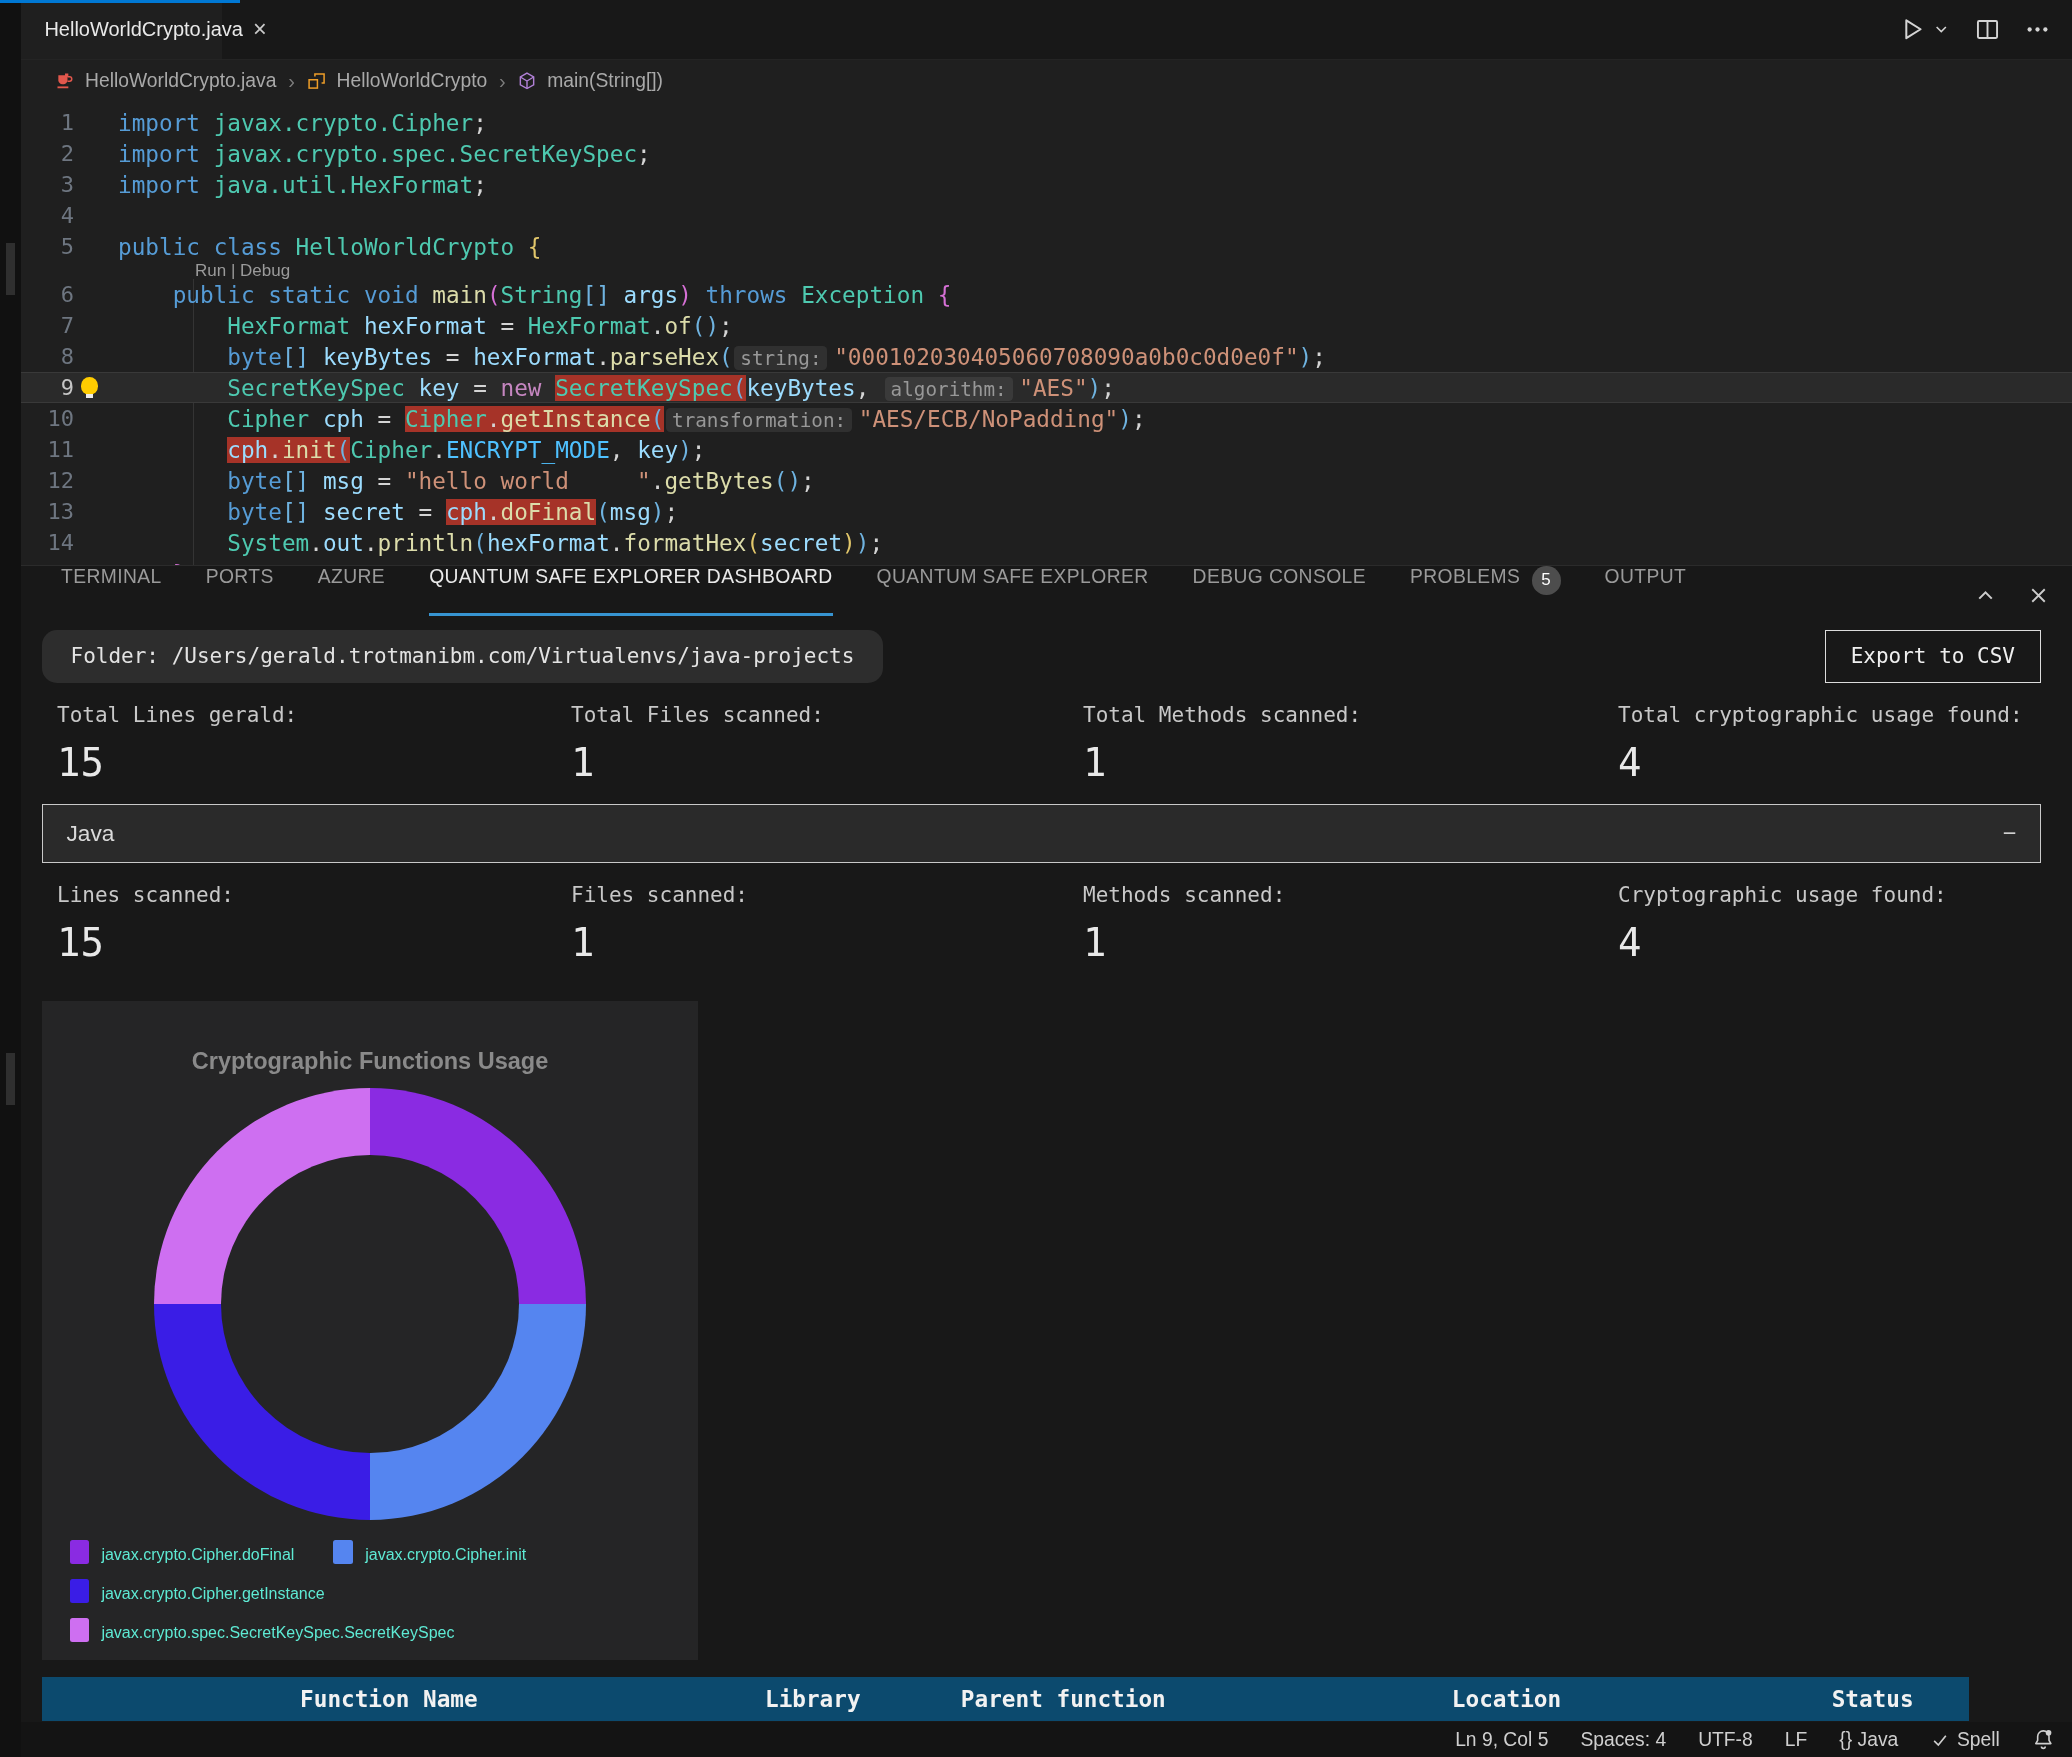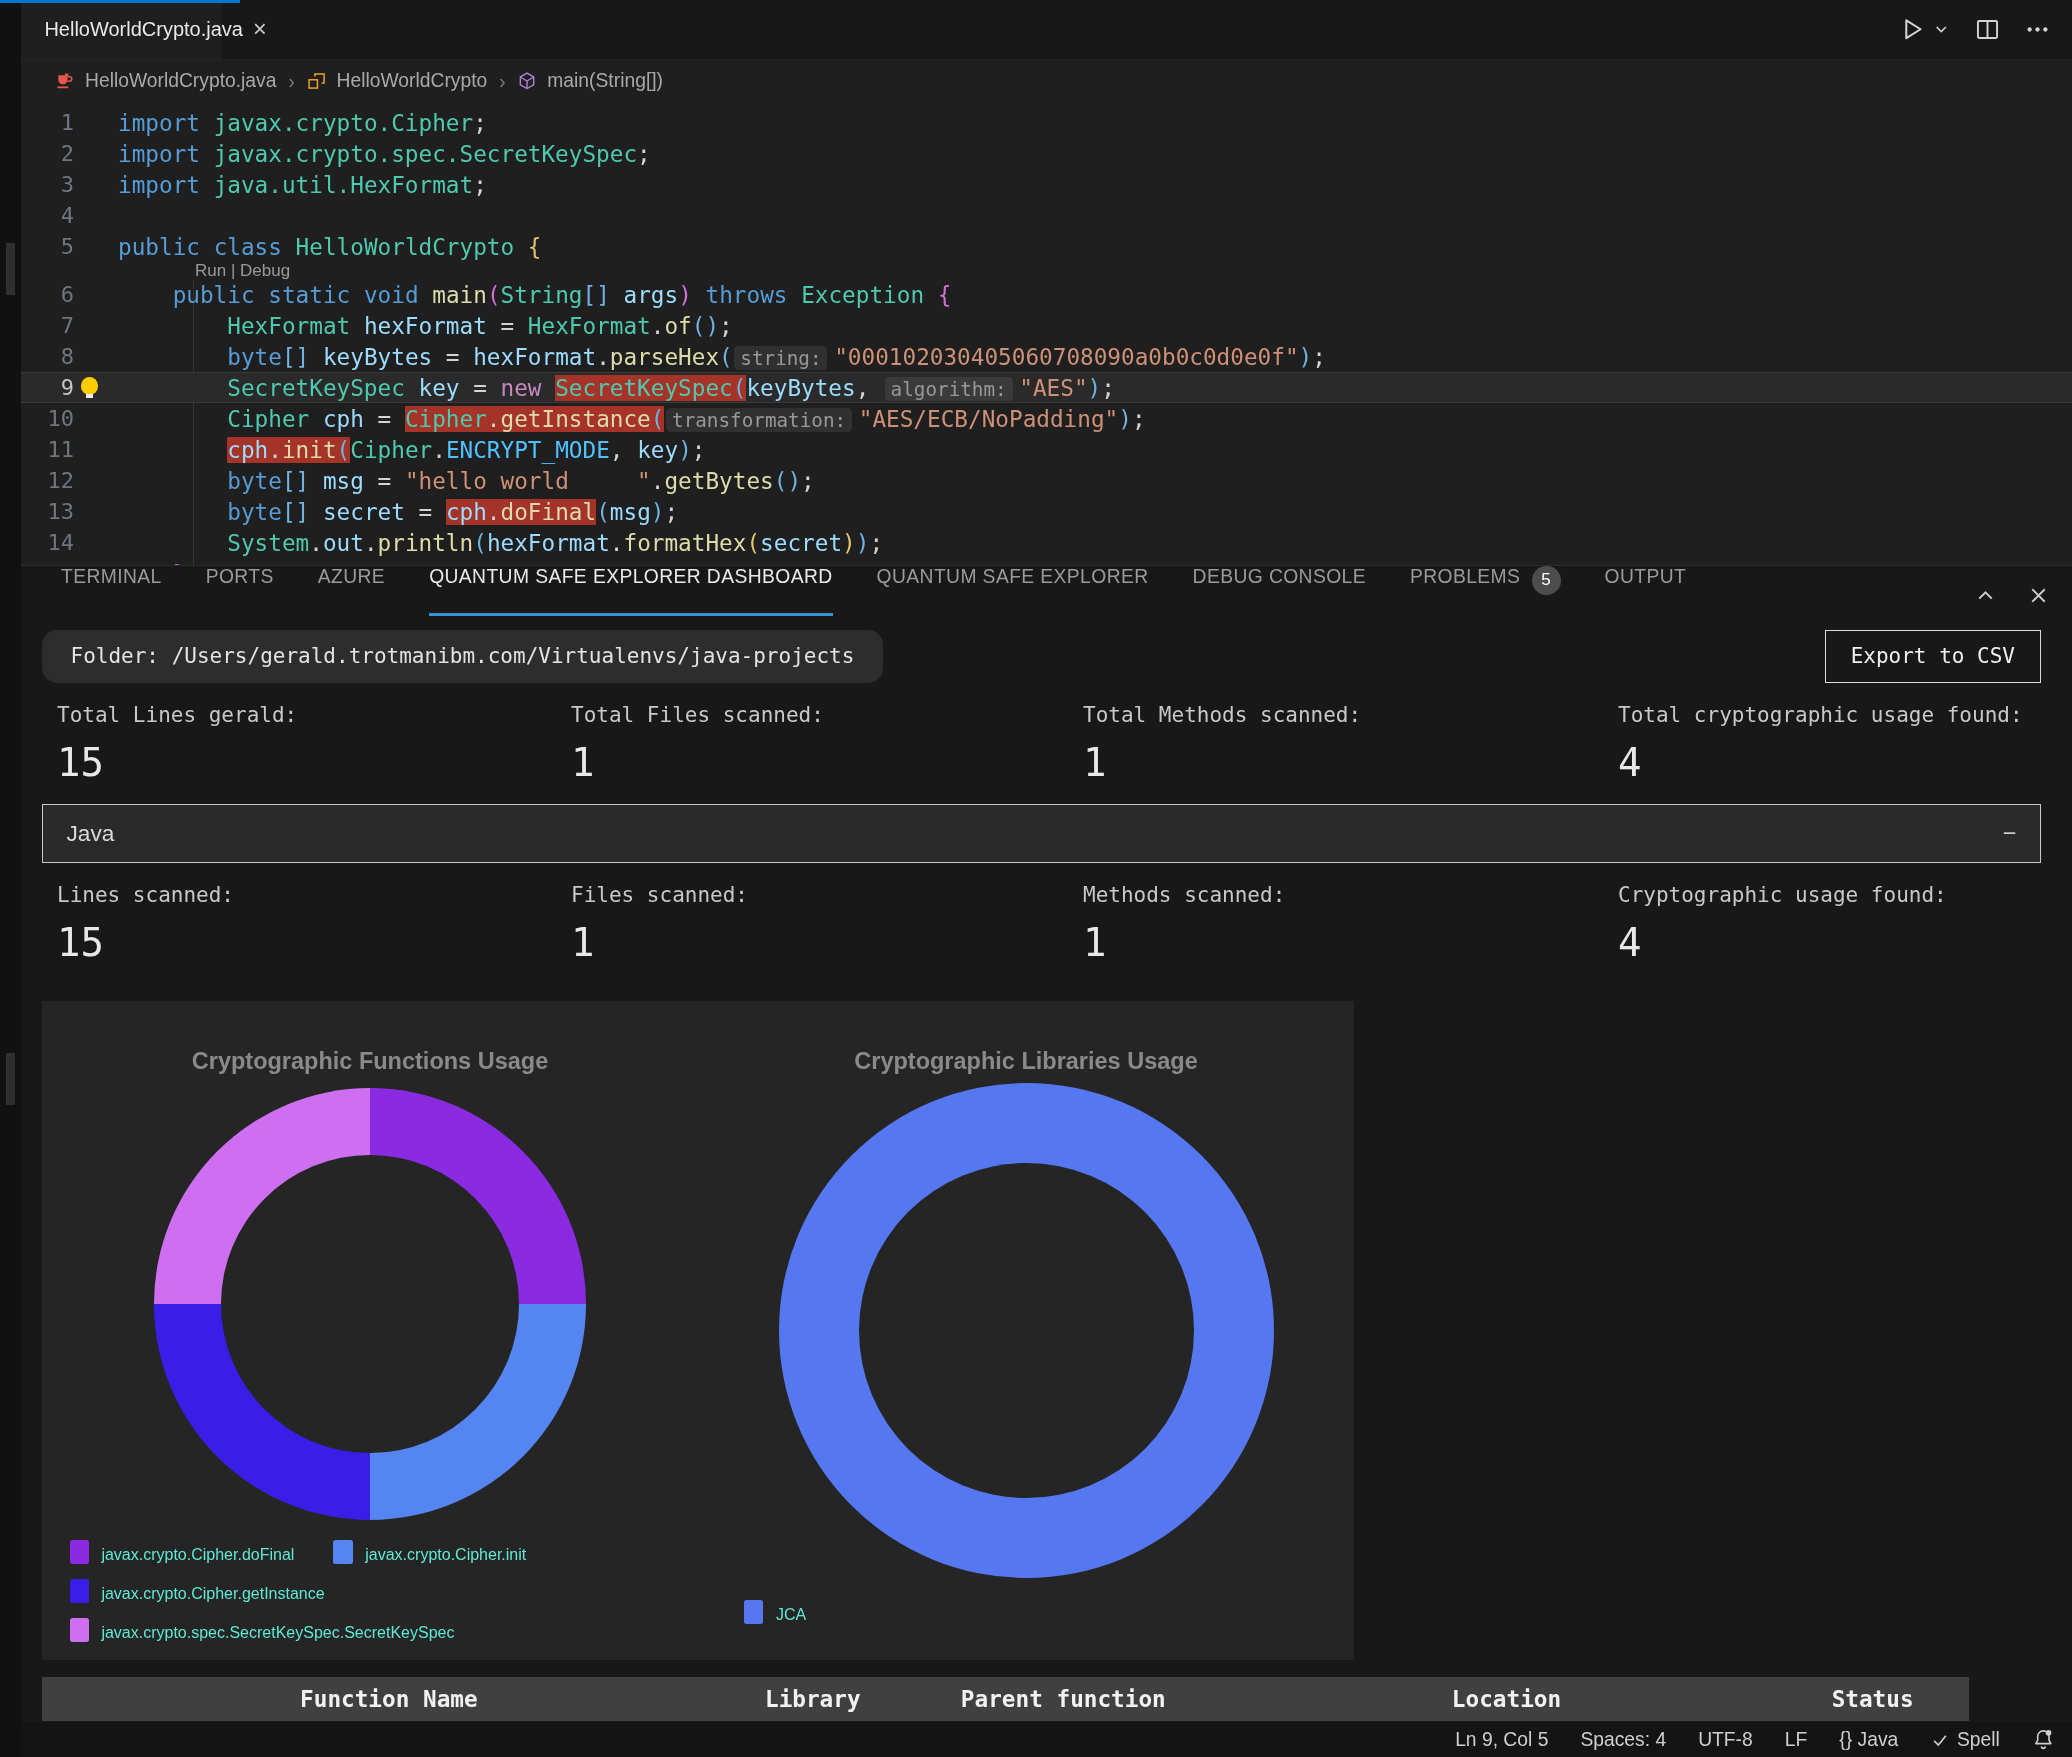--- a/index.html
+++ b/index.html
@@ -70,21 +70,21 @@
   .card{width:656px;height:659px;background:#252526;display:flex;flex-direction:column;align-items:center;font-family:"Liberation Sans",sans-serif;box-sizing:border-box}
   .card .ct{margin-top:47px;font-size:23.5px;font-weight:bold;color:#8a8a8a}
   .donut{border-radius:50%;position:relative}
   .donut::after{content:'';position:absolute;border-radius:50%;background:#252526}
   .legend{display:flex;flex-wrap:wrap;column-gap:39px;row-gap:15px}
   .legend.l0{width:601px;margin-top:20px}
   .legend.l1{align-self:flex-start;margin:22px 0 0 46px}
   .litem{display:flex;align-items:flex-end;gap:12.6px;color:#5eead4;font-size:16px;white-space:nowrap}
   .lchip{width:19.3px;height:24px;border-radius:2.5px;flex:0 0 auto}
 
-  .tablehead{margin-top:17px;width:1927px;height:44px;background:#404040;display:grid;
+  .tablehead{margin-top:17px;width:1927px;height:44px;background:#0c4a6e;display:grid;
              grid-template-columns:36% 8% 18% 28% 10%;align-items:center;text-align:center;
              font-weight:bold;font-size:22.7px;color:#f2f2f2}
 
   
   .statusbar{height:35px;background:#141414;display:flex;align-items:center;justify-content:flex-end;gap:32px;
              padding-right:18.5px;font-size:19.3px;color:#cfcfcf;flex:0 0 auto}
   .sitem{display:flex;align-items:center;gap:6.7px;white-space:nowrap}
 </style>
 <style>[data-chart="0"]::after{inset:67px}</style><style>[data-chart="1"]::after{inset:80px}</style></head>
 <body>
@@ -338,30 +338,20 @@
                 <span class="litem">
                   <span class="lchip" style="background: rgb(58, 29, 230);"></span>
                   <span>javax.crypto.Cipher.getInstance</span>
                 </span>
                 <span class="litem">
                   <span class="lchip" style="background: rgb(206, 111, 241);"></span>
                   <span>javax.crypto.spec.SecretKeySpec.SecretKeySpec</span>
                 </span>
               </div>
           </div>
-          <div class="card">
-            <div class="ct">Cryptographic Libraries Usage</div>
-            <div class="donut" data-chart="1" style="margin-top: 8.4px; height: 495px; width: 495px; background: rgb(85, 120, 240);"></div>
-            <div class="legend l1">
-                <span class="litem">
-                  <span class="lchip" style="background: rgb(85, 120, 240);"></span>
-                  <span>JCA</span>
-                </span>
-              </div>
-          </div>
         </div>
 
         <div class="tablehead" id="table-head">
             <div>Function Name</div>
             <div>Library</div>
             <div>Parent function</div>
             <div>Location</div>
             <div>Status</div>
           </div>
       </div>

